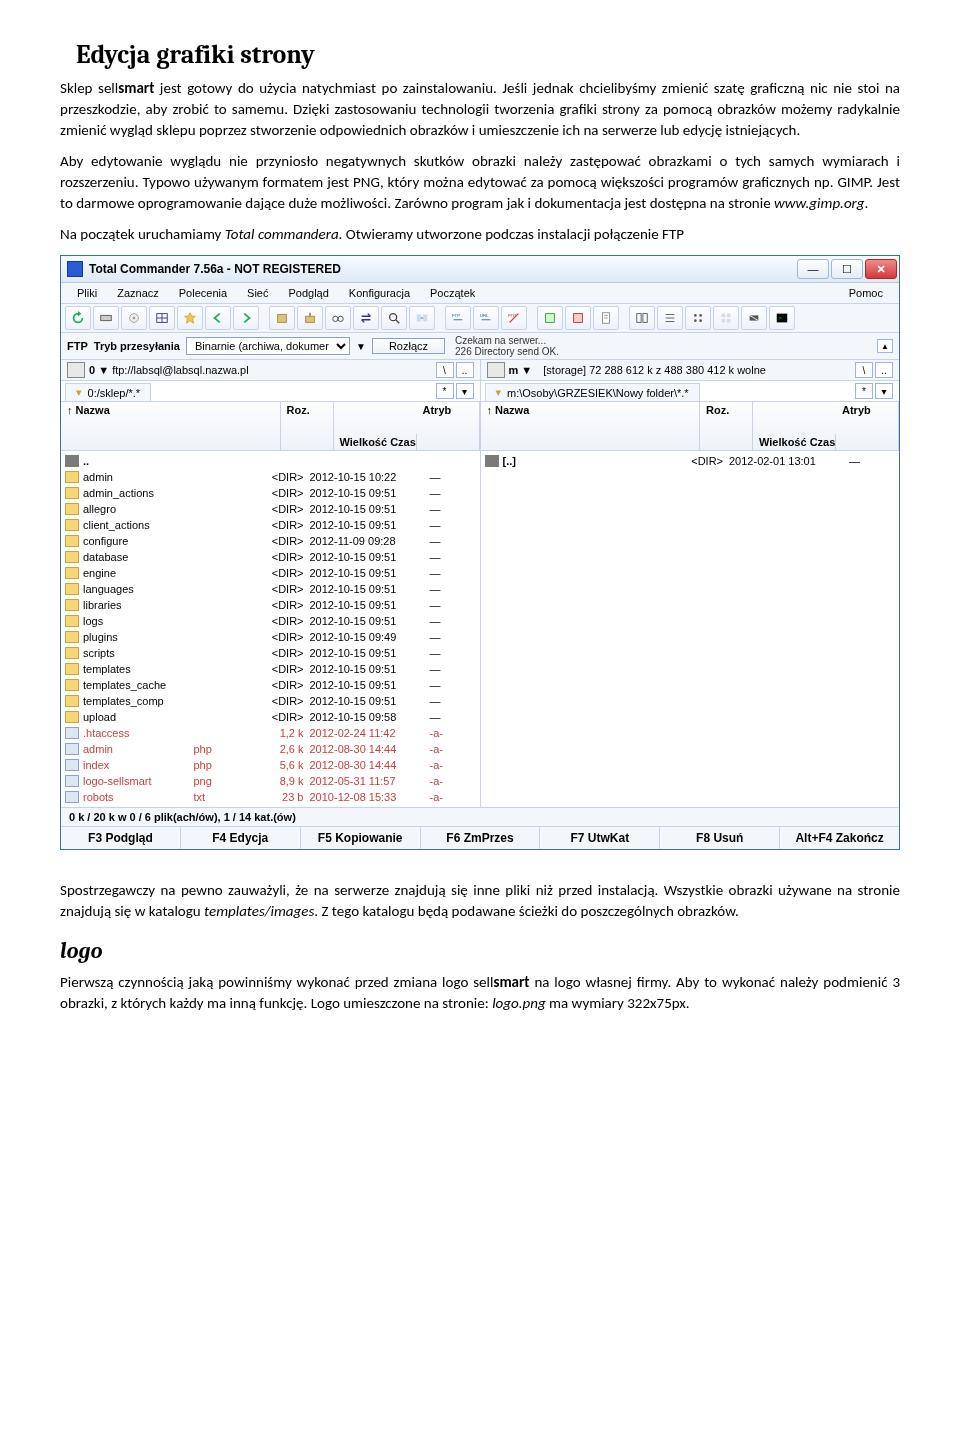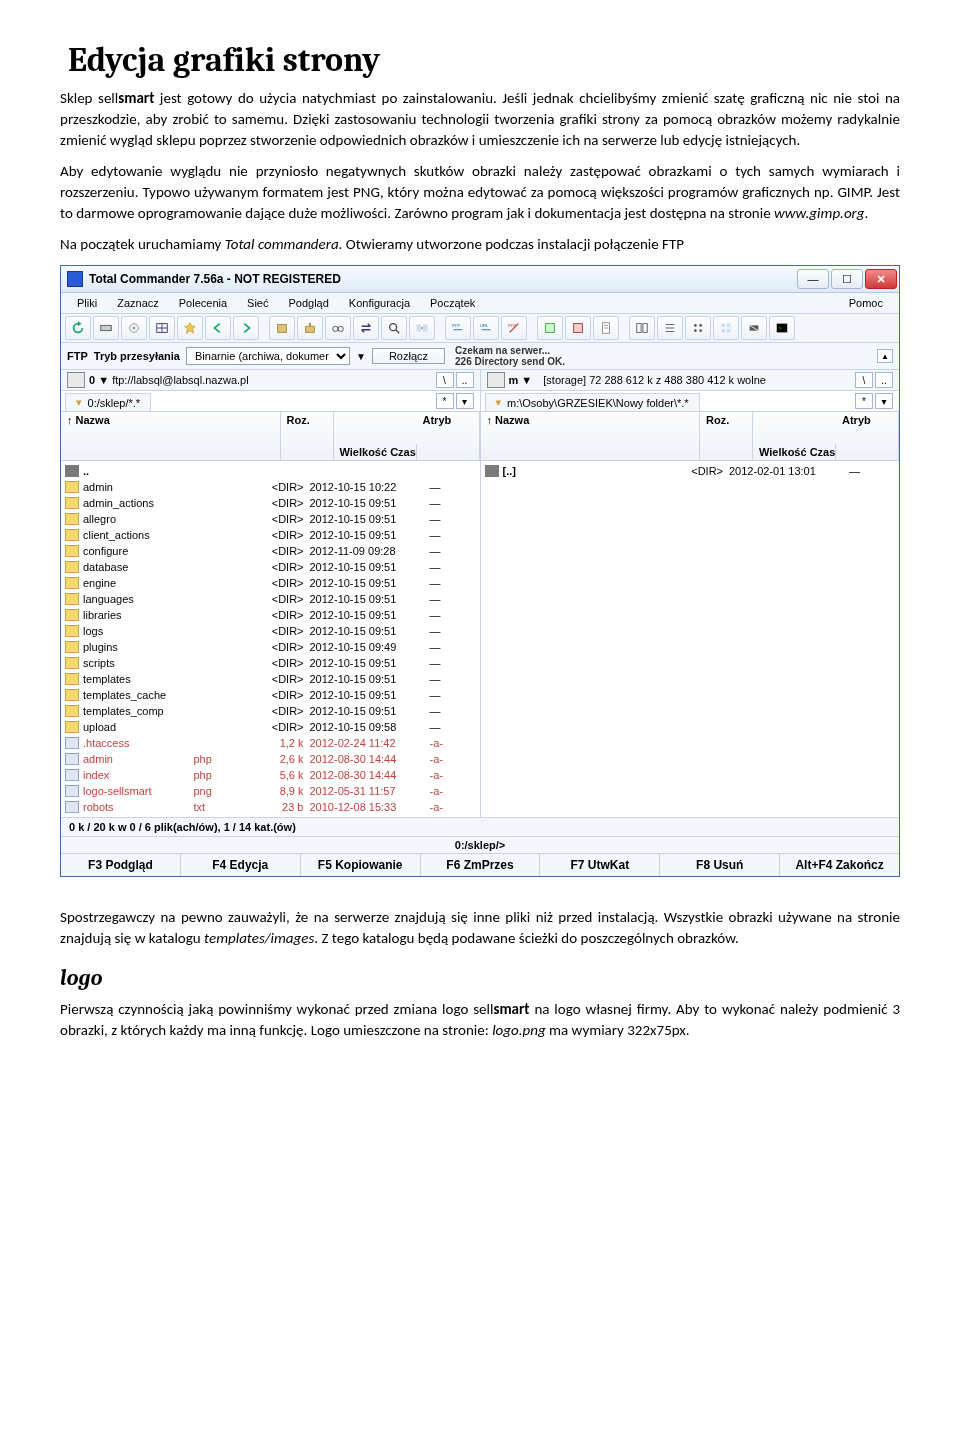--- a/index.html
+++ b/index.html
@@ -6,23 +6,23 @@
     font-family: Calibri, "Trebuchet MS", Arial, sans-serif;
     margin: 0;
     padding: 40px 60px;
     background: #fff;
     color: #000;
     width: 960px;
     box-sizing: border-box;
   }
   h1 {
     font-family: Cambria, Georgia, serif;
-    font-size: 34px;
+    font-size: 26px;
     font-weight: bold;
-    margin: 0 0 6px 8px;
+    margin: 0 0 6px 16px;
   }
   h2 {
     font-family: Cambria, Georgia, serif;
     font-style: italic;
     font-weight: bold;
     font-size: 22px;
     margin: 16px 0 4px 0;
   }
   p {
     font-size: 15px;
@@ -116,21 +116,21 @@
     font-family: inherit; font-size: 11px;
     border: 1px solid #8ea2c0;
     background: #fff;
     padding: 1px 4px;
   }
   .tc-ftpbar button.disc {
     font-weight: normal;
     background: linear-gradient(#fdfdfd,#eef2f9);
     padding: 1px 16px;
   }
-  .tc-ftpbar .status { font-size: 10px; line-height: 1.1; flex: 1; color: #333; padding-left: 4px; text-align: left; font-weight: bold; }
+  .tc-ftpbar .status { font-size: 10px; line-height: 1.1; flex: 1; color: #333; padding-left: 4px; text-align: left; }
 
   
   .tc-drives {
     display: flex;
     border-bottom: 1px solid #c8d4e6;
   }
   .tc-drives .pane {
     flex: 1;
     display: flex;
     align-items: center;
@@ -691,23 +691,20 @@
             <span class="a">—</span>
           </div>
         </div>
     </div>
   </div>
 
   <div class="tc-status">
     <div class="pane">0 k / 20 k w 0 / 6 plik(ach/ów), 1 / 14 kat.(ów)</div>
   </div>
 
-  <div class="tc-cmdline">
-    <span class="prompt">0:/sklep/&gt;</span>
-  </div>
 
   <div class="tc-fkeys">
     <div class="fk">F3 Podgląd</div>
     <div class="fk">F4 Edycja</div>
     <div class="fk">F5 Kopiowanie</div>
     <div class="fk">F6 ZmPrzes</div>
     <div class="fk">F7 UtwKat</div>
     <div class="fk">F8 Usuń</div>
     <div class="fk">Alt+F4 Zakończ</div>
   </div>

